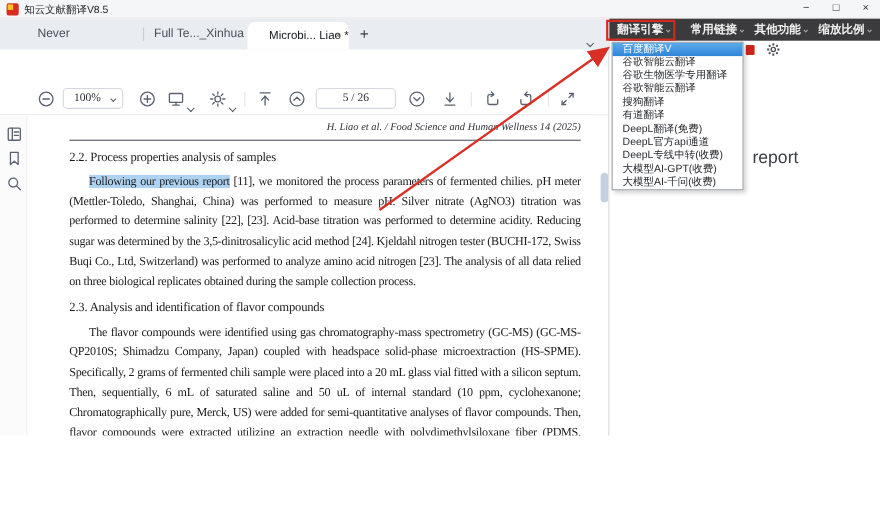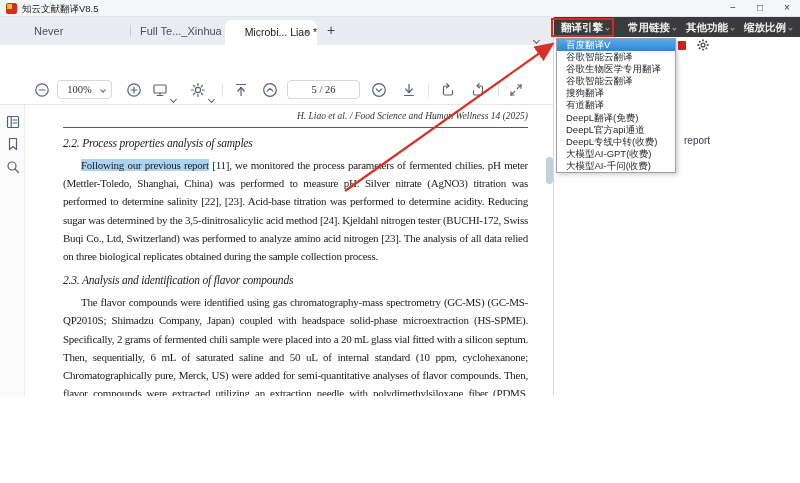--- a/index.html
+++ b/index.html
@@ -48,35 +48,35 @@
   .page-box { left:287px; width:73px; line-height:17px; }
 
   
   .docarea { position:absolute; left:0; top:88px; width:553px; height:378px; background:#fff; }
   .rail { position:absolute; left:0; top:0; width:25px; height:378px; background:#fbfbfc; border-right:1px solid #ebedef; }
   .rail .tbicon { left:5px; }
   .page { position:absolute; left:25px; top:0; width:516px; height:378px; background:#fff; overflow:hidden; font-family:"Liberation Serif", serif; color:#1c1c1e; }
   .page-inner { padding:6px 13px 0 38px; }
   .doc-header { text-align:right; font-style:italic; font-size:9.5px; color:#33353a; }
   .doc-rule { border:none; border-top:1px solid #55585e; margin-top:6px; }
-  .doc-h { font-style:italic; font-size:11.5px; margin-top:9px; letter-spacing:-0.2px; }
+  .doc-h { font-size:11.5px; margin-top:9px; letter-spacing:-0.2px; }
   .doc-p { margin-top:7px; font-size:11px; line-height:18.2px; text-align:justify; text-indent:18px; letter-spacing:-0.25px; }
   .hl { background:#aed3f2; }
   .scrollthumb { position:absolute; left:546px; top:52px; width:7px; height:27px; background:#c5d0df; border-radius:3.5px; }
 
   
   .panel { position:absolute; left:553px; top:17px; width:247px; height:466px; background:#fff; border-left:1px solid #d9dadc; }
   .menubar { position:absolute; left:0; top:0; width:247px; height:20px; background:#3b3b3d;font-weight:bold; }
   .menuitem { position:absolute; top:0; height:20px; line-height:20px; font-size:10.5px; color:#f2f2f2; }
   .menuitem .chev { width:3px; height:3px; border-color:#a9a9a9; margin-left:3px; margin-bottom:1px; }
   .mi0 { left:7px; } .mi1 { left:74px; } .mi2 { left:132px; } .mi3 { left:190px; }
   .gear { position:absolute; left:142px; top:21px; width:14px; height:14px; }
   .gear svg { width:14px; height:14px; stroke:#4a4e54; fill:none; }
   .redflag { position:absolute; left:124px; top:24px; width:8px; height:9px; background:#cc2418; border-radius:1px; }
-  .panel-report { position:absolute; left:130px; top:118px; font-size:10px; color:#3a3d42; }
+  .panel-report { position:absolute; left:130px; top:118px; font-size:16px; color:#3a3d42; }
 
   
   .dropdown { position:absolute; left:556px; top:38px; width:120px; height:135px; background:#fff; border:1px solid #9da1a6; box-shadow:2px 2px 4px rgba(0,0,0,0.18); z-index:40; }
   .dd-item { height:12.1px; line-height:12.1px; font-size:9.5px; color:#26282c; padding-left:9px; white-space:nowrap; overflow:hidden; }
   .dd-item.selected { background:linear-gradient(#5caaea, #2e86d8); color:#fff; }
 
   
   .redbox { position:absolute; left:551px; top:18px; width:63px; height:19px; border:2px solid #d32a1e; z-index:45; }
   .arrow-layer { position:absolute; left:0; top:0; width:800px; height:483px; pointer-events:none; z-index:50; }
 </style>

